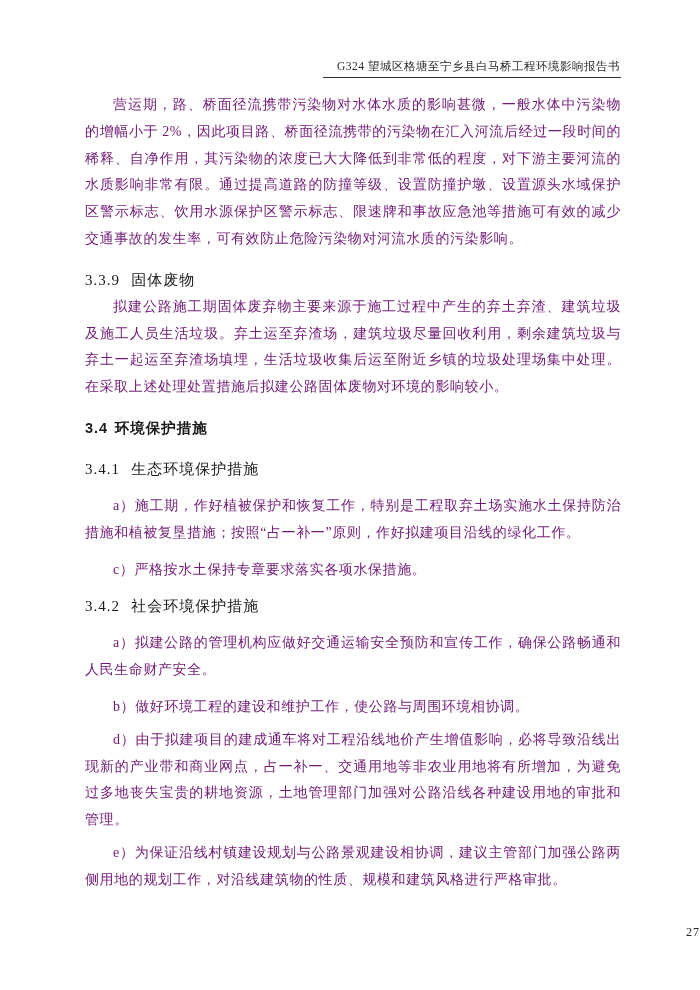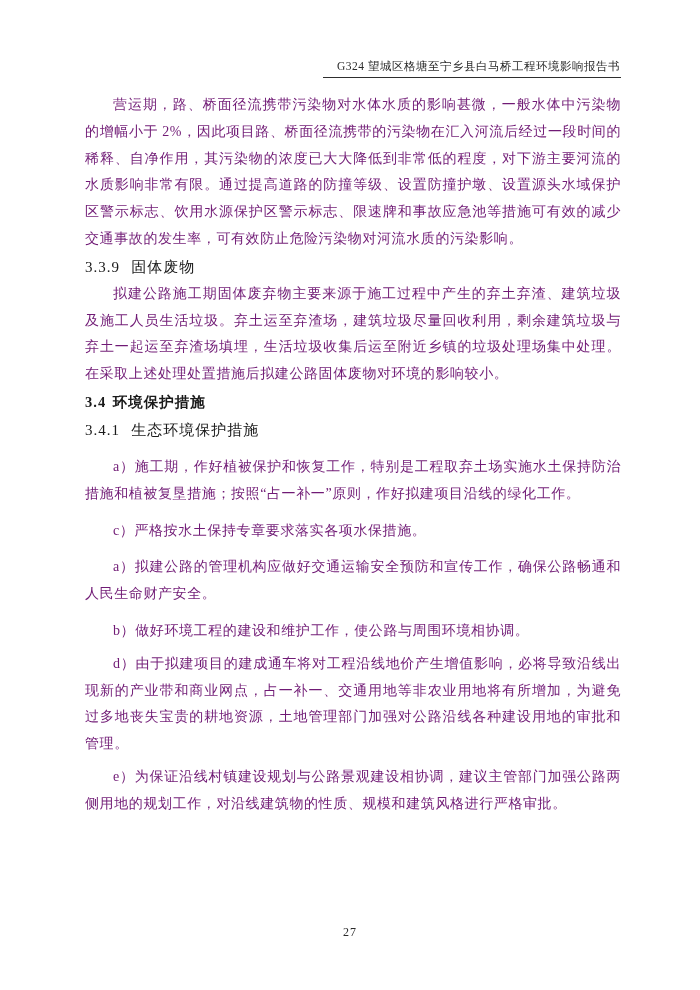--- a/index.html
+++ b/index.html
@@ -1,15 +1,15 @@
 <!DOCTYPE html>
 <html><head>
 <meta charset="utf-8">
 <style>
-  * { margin: 0; padding: 0; box-sizing: border-box; font-family: Liberation Serif, serif; }
+  * { margin: 0; padding: 0; box-sizing: border-box; }
   html, body { background: #ffffff; }
   body {
     font-family: "Liberation Serif", "DejaVu Serif", serif;
     color: #1c1c1c;
   }
   .page {
     position: relative;
     width: 700px;
     height: 990px;
     background: #ffffff;
@@ -43,38 +43,38 @@
     text-justify: inter-character;
     text-indent: 2em;
     letter-spacing: 0.6px;
     color: #701a75;
   }
   .heading {
     font-size: 15px;
     line-height: 27px;
     font-weight: normal;
     color: #1a1a1a;
-    margin-top: 1px;
+    margin-top: 14px;
   }
   .heading .h-num { letter-spacing: 1px; }
   .heading .h-title { margin-left: 0.75em; letter-spacing: 1px; }
   .heading-bold {
     font-family: "Liberation Sans", "DejaVu Sans", sans-serif;
     font-weight: bold;
     font-size: 14.5px;
   }
   .heading-bold .h-title { margin-left: 0.45em; }
   .mt-sm { margin-top: 10px; }
   .mt-md { margin-top: 6px; }
   .page-footer {
     position: absolute;
     left: 0;
     right: 0;
     top: 922px;
-    text-align: center;
+    text-align: right;
   }
   .page-number {
     font-size: 12px;
     color: #2a2a2a;
     letter-spacing: 1px;
   }
 </style>
 </head>
 <body>
 
@@ -100,20 +100,23 @@
 
     <h3 class="heading">
       <span class="h-num">3.4.1</span><span class="h-title">生态环境保护措施</span>
     </h3>
 
     <p class="para mt-sm">a）施工期，作好植被保护和恢复工作，特别是工程取弃土场实施水土保持防治措施和植被复垦措施；按照“占一补一”原则，作好拟建项目沿线的绿化工作。</p>
 
 
     <p class="para mt-sm">c）严格按水土保持专章要求落实各项水保措施。</p>
 
+    <h3 class="heading mt-sm">
+      <span class="h-num">3.4.2</span><span class="h-title">社会环境保护措施</span>
+    </h3>
 
     <p class="para mt-sm">a）拟建公路的管理机构应做好交通运输安全预防和宣传工作，确保公路畅通和人民生命财产安全。</p>
 
     <p class="para mt-sm">b）做好环境工程的建设和维护工作，使公路与周围环境相协调。</p>
 
 
     <p class="para mt-md">d）由于拟建项目的建成通车将对工程沿线地价产生增值影响，必将导致沿线出现新的产业带和商业网点，占一补一、交通用地等非农业用地将有所增加，为避免过多地丧失宝贵的耕地资源，土地管理部门加强对公路沿线各种建设用地的审批和管理。</p>
 
     <p class="para mt-md">e）为保证沿线村镇建设规划与公路景观建设相协调，建议主管部门加强公路两侧用地的规划工作，对沿线建筑物的性质、规模和建筑风格进行严格审批。</p>
 

